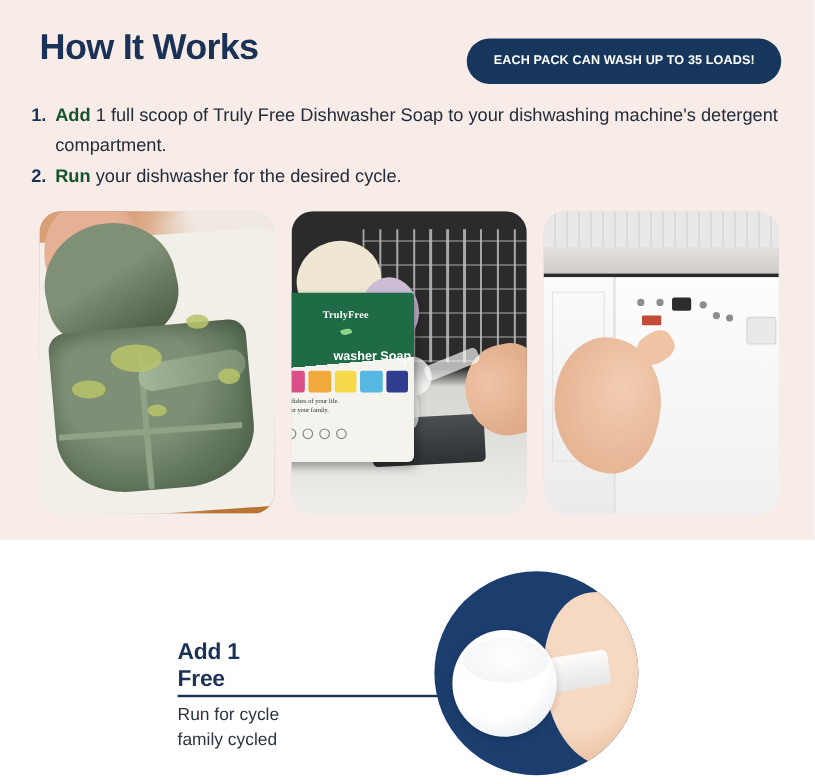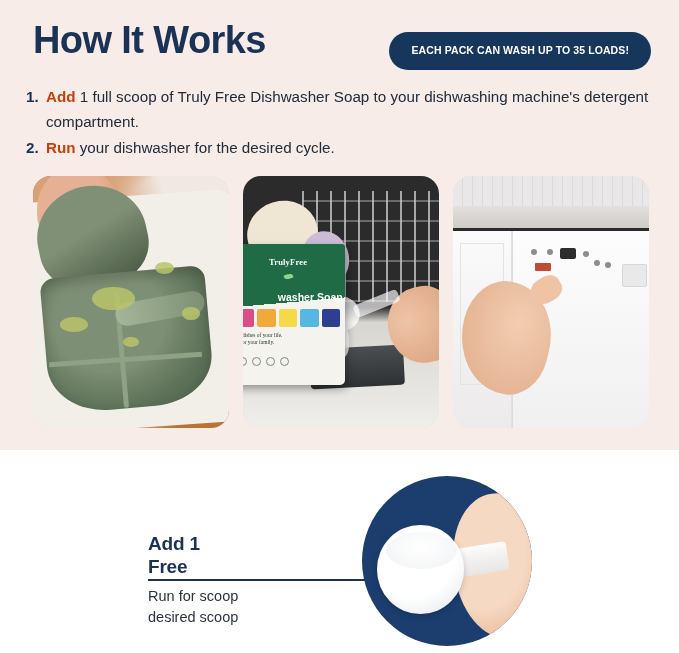--- a/index.html
+++ b/index.html
@@ -16,21 +16,21 @@
     position: absolute; left: 0; top: 0;
     width: 679px; height: 450px;
     background: #f7ece7;
   }
   .header-row {
     position: absolute; left: 33px; top: 14px;
     width: 620px; height: 56px;
   }
   .page-title {
     position: absolute; left: 0; top: 2px;
-    font-size: 38px; font-weight: bold;
+    font-size: 30px; font-weight: bold;
     letter-spacing: -0.6px;
     color: #1b3257;
     line-height: 48px;
     white-space: nowrap;
   }
   .loads-badge {
     position: absolute; right: 2px; top: 18px;
     background: #17365c;
     color: #ffffff;
     border-radius: 26px;
@@ -57,21 +57,21 @@
   }
   .step-num {
     flex: 0 0 22px;
     font-weight: bold;
     color: #1b3257;
     font-size: 15.2px;
     text-align: left;
     padding-left: 2px;
   }
   .step-text { flex: 1 1 auto; }
-  .step-lead { font-weight: bold; color: #c2410c; }
+  .step-lead { font-weight: bold; color: #14532d; }
 
   
   .photo-strip {
     position: absolute; left: 0; top: 176px;
     width: 679px; height: 252px;
   }
   .photo {
     position: absolute; top: 0;
     width: 196px; height: 252px;
     border-radius: 18px;
@@ -493,22 +493,22 @@
 
   <div class="callout-title">
     <div>Add 1</div>
     <div>Free</div>
   </div>
 
   <div class="callout-rule"></div>
   <div class="callout-dot"></div>
 
   <div class="callout-sub">
-    <div>Run for scoop</div>
-    <div>desired scoop</div>
+    <div>Run for cycle</div>
+    <div>family cycled</div>
   </div>
 
   <div class="scoop-circle">
     <div class="sc-hand"></div>
     <div class="sc-handle"></div>
     <div class="sc-bowl"></div>
     <div class="sc-powder"></div>
   </div>
 
 </div>

